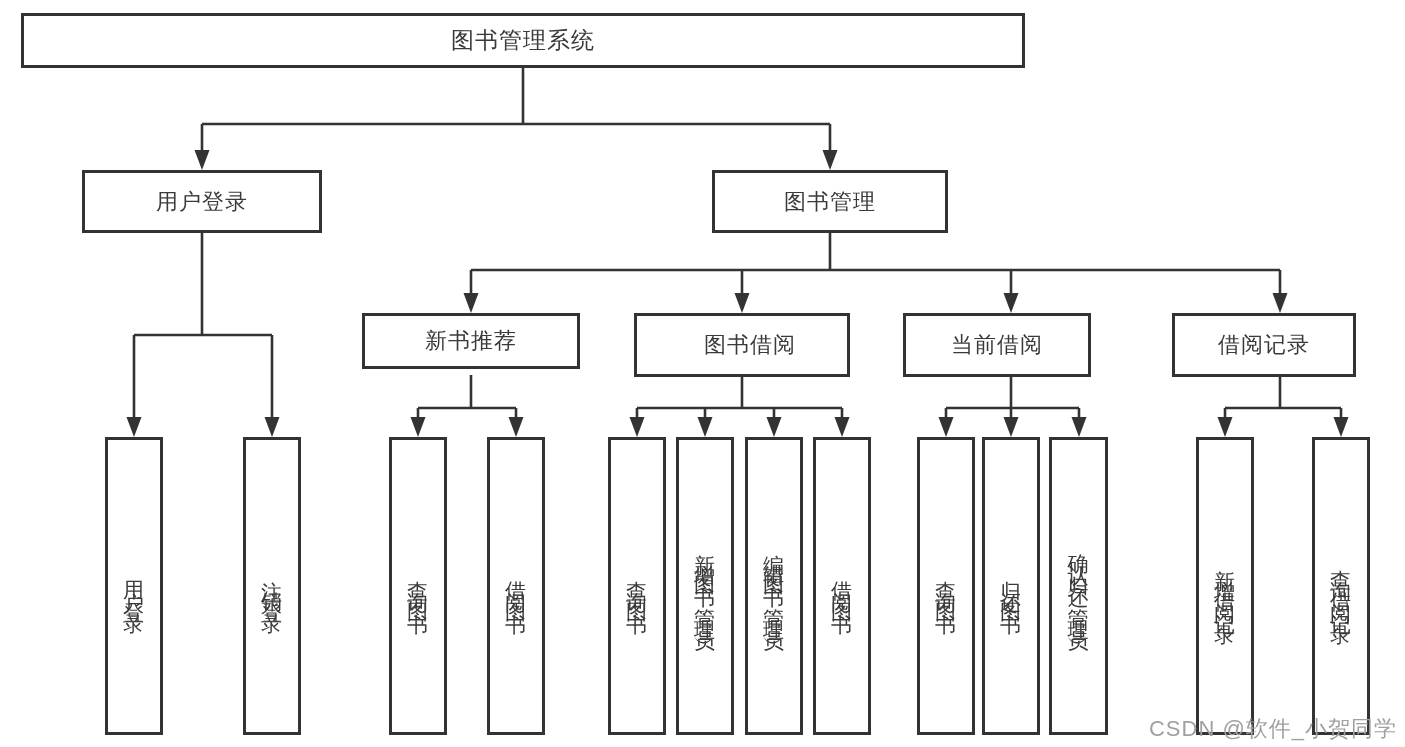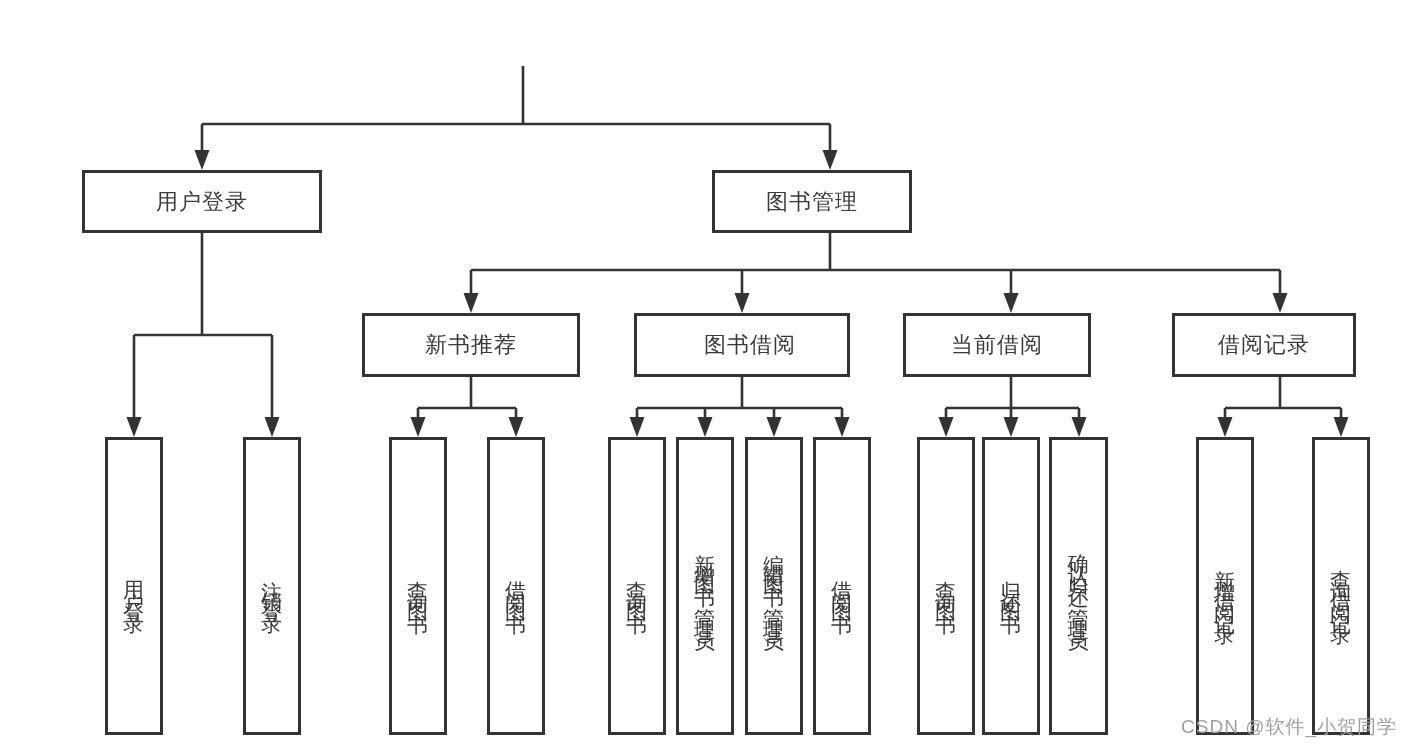--- a/index.html
+++ b/index.html
@@ -35,21 +35,21 @@
     writing-mode:vertical-rl;
     text-orientation:mixed;
     font-size:21px;
     letter-spacing:11px;
     line-height:1;
     white-space:nowrap;
   }
   .watermark{
     position:absolute;
     right:8px;top:714px;
-    font-size:19px;
+    font-size:22px;
     color:var(--wm);
     letter-spacing:1px;
     z-index:5;
     white-space:nowrap;
   }
 </style>
 </head>
 <body>
 
 <div class="canvas">
@@ -86,25 +86,26 @@
       <polygon class="arrowhead" points="766.5,417 781.5,417 774,437"></polygon>
       <polygon class="arrowhead" points="834.5,417 849.5,417 842,437"></polygon>
       <polygon class="arrowhead" points="938.5,417 953.5,417 946,437"></polygon>
       <polygon class="arrowhead" points="1003.5,417 1018.5,417 1011,437"></polygon>
       <polygon class="arrowhead" points="1071.5,417 1086.5,417 1079,437"></polygon>
       <polygon class="arrowhead" points="1217.5,417 1232.5,417 1225,437"></polygon>
       <polygon class="arrowhead" points="1333.5,417 1348.5,417 1341,437"></polygon>
     </g>
   </svg>
 
+  <div class="node hnode root" style="left:21px;top:13px;width:1004px;height:55px;">图书管理系统</div>
 
   <div class="node hnode" style="left:82px;top:170px;width:240px;height:63px;">用户登录</div>
-  <div class="node hnode" style="left:712px;top:170px;width:200px;height:63px;">图书管理</div>
+  <div class="node hnode" style="left:712px;top:170px;width:236px;height:63px;">图书管理</div>
 
-  <div class="node hnode" style="left:362px;top:313px;width:218px;height:64px;">新书推荐</div>
+  <div class="node hnode" style="left:362px;top:313px;width:218px;height:56px;">新书推荐</div>
   <div class="node hnode" style="left:634px;top:313px;width:216px;height:64px;padding-left:16px;">图书借阅</div>
   <div class="node hnode" style="left:903px;top:313px;width:188px;height:64px;">当前借阅</div>
   <div class="node hnode" style="left:1172px;top:313px;width:184px;height:64px;">借阅记录</div>
 
   <div class="node vnode" style="left:105px;top:437px;width:58px;height:298px;">
     <span>用户登录</span>
   </div>
   <div class="node vnode" style="left:243px;top:437px;width:58px;height:298px;">
     <span>注销登录</span>
   </div>

